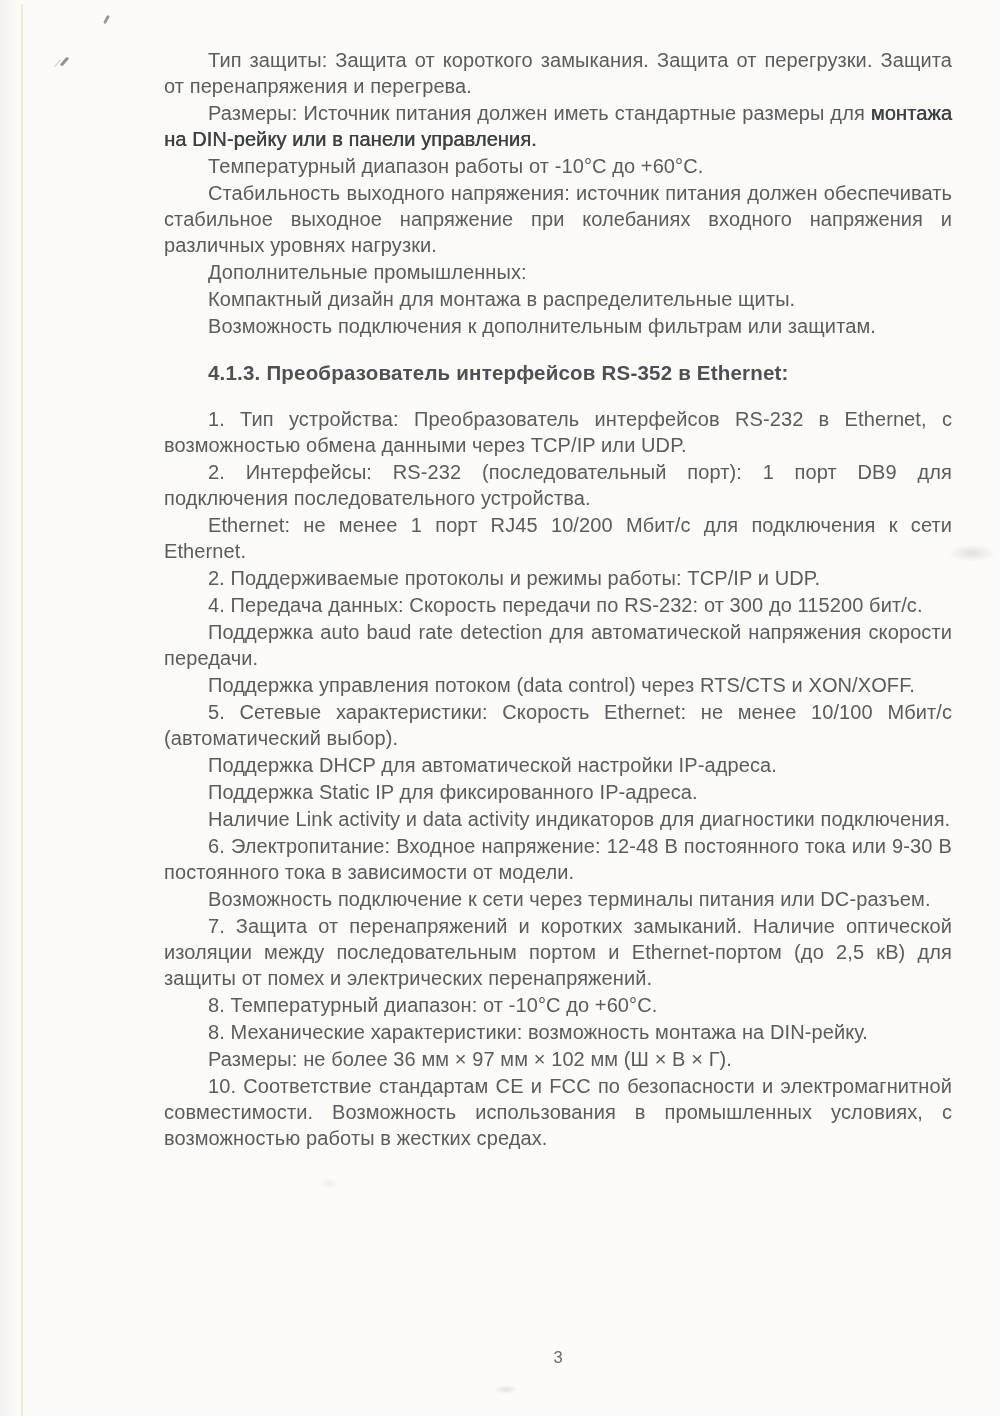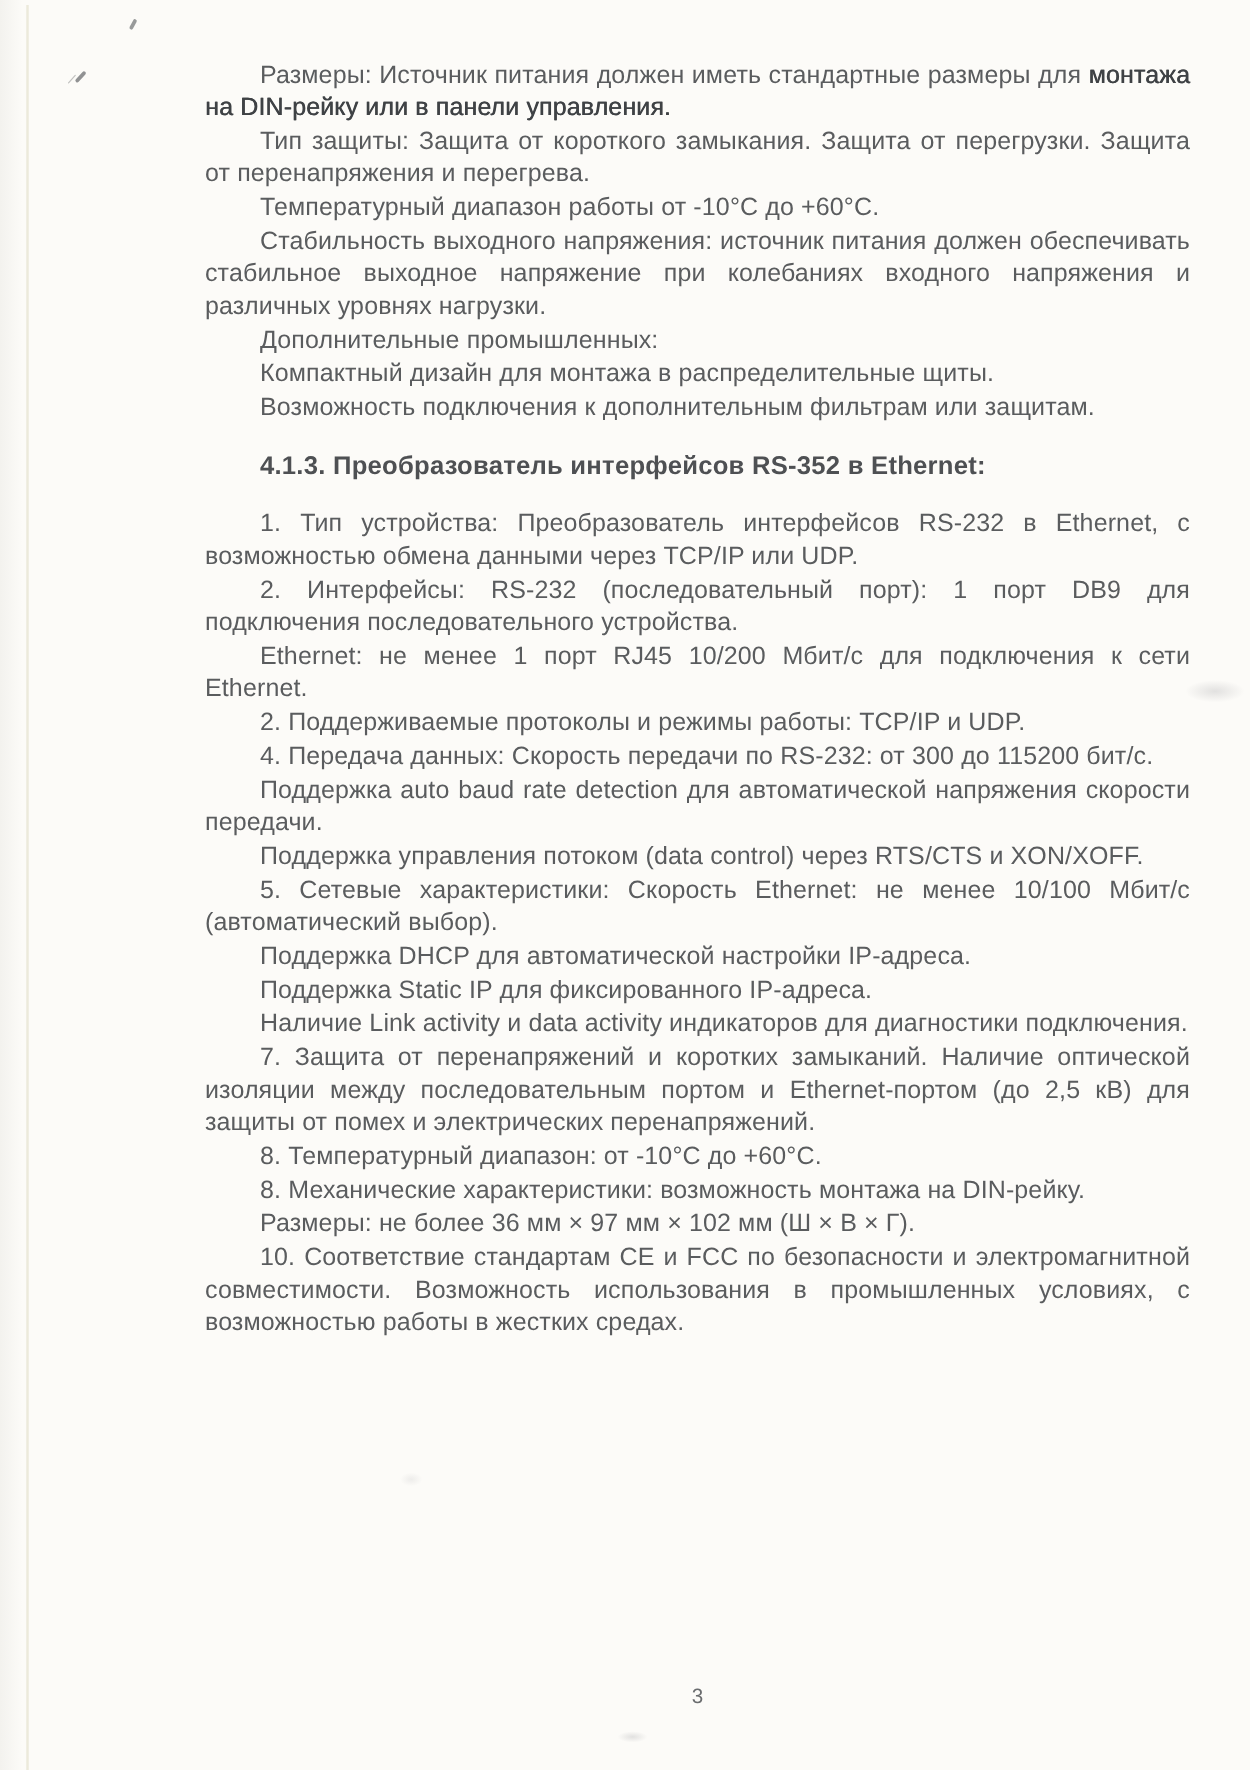--- a/index.html
+++ b/index.html
@@ -82,41 +82,43 @@
 <body>
 
 <div class="edge-line"></div>
 <div class="mark mark-1"></div>
 <div class="mark mark-2"></div>
 <div class="smudge smudge-1"></div>
 <div class="smudge smudge-2"></div>
 <div class="smudge smudge-3"></div>
 
 <main class="doc">
+  <p>Тип защиты: Защита от короткого замыкания. Защита от перегрузки. Защита от перенапряжения и перегрева.</p>
   <p><span>Размеры: Источник питания должен иметь стандартные размеры для</span> <span class="emph">монтажа на DIN-рейку или в панели управления.</span></p>
-  <p>Тип защиты: Защита от короткого замыкания. Защита от перегрузки. Защита от перенапряжения и перегрева.</p>
   <p>Температурный диапазон работы от -10°С до +60°С.</p>
   <p>Стабильность выходного напряжения: источник питания должен обеспечивать стабильное выходное напряжение при колебаниях входного напряжения и различных уровнях нагрузки.</p>
   <p>Дополнительные промышленных:</p>
   <p>Компактный дизайн для монтажа в распределительные щиты.</p>
   <p>Возможность подключения к дополнительным фильтрам или защитам.</p>
 
   <h2>4.1.3. Преобразователь интерфейсов RS-352 в Ethernet:</h2>
 
   <p>1. Тип устройства: Преобразователь интерфейсов RS-232 в Ethernet, с возможностью обмена данными через TCP/IP или UDP.</p>
   <p>2. Интерфейсы: RS-232 (последовательный порт): 1 порт DB9 для подключения последовательного устройства.</p>
   <p>Ethernet: не менее 1 порт RJ45 10/200 Мбит/с для подключения к сети Ethernet.</p>
   <p>2. Поддерживаемые протоколы и режимы работы: TCP/IP и UDP.</p>
   <p>4. Передача данных: Скорость передачи по RS-232: от 300 до 115200 бит/с.</p>
   <p>Поддержка auto baud rate detection для автоматической напряжения скорости передачи.</p>
   <p>Поддержка управления потоком (data control) через RTS/CTS и XON/XOFF.</p>
   <p>5. Сетевые характеристики: Скорость Ethernet: не менее 10/100 Мбит/с (автоматический выбор).</p>
   <p>Поддержка DHCP для автоматической настройки IP-адреса.</p>
   <p>Поддержка Static IP для фиксированного IP-адреса.</p>
   <p>Наличие Link activity и data activity индикаторов для диагностики подключения.</p>
+  <p>6. Электропитание: Входное напряжение: 12-48 В постоянного тока или 9-30 В постоянного тока в зависимости от модели.</p>
+  <p>Возможность подключение к сети через терминалы питания или DC-разъем.</p>
   <p>7. Защита от перенапряжений и коротких замыканий. Наличие оптической изоляции между последовательным портом и Ethernet-портом (до 2,5 кВ) для защиты от помех и электрических перенапряжений.</p>
   <p>8. Температурный диапазон: от -10°С до +60°С.</p>
   <p>8. Механические характеристики: возможность монтажа на DIN-рейку.</p>
   <p>Размеры: не более 36 мм × 97 мм × 102 мм (Ш × В × Г).</p>
   <p>10. Соответствие стандартам CE и FCC по безопасности и электромагнитной совместимости. Возможность использования в промышленных условиях, с возможностью работы в жестких средах.</p>
 </main>
 
 <footer class="page-number">3</footer>
 
 </body></html>

